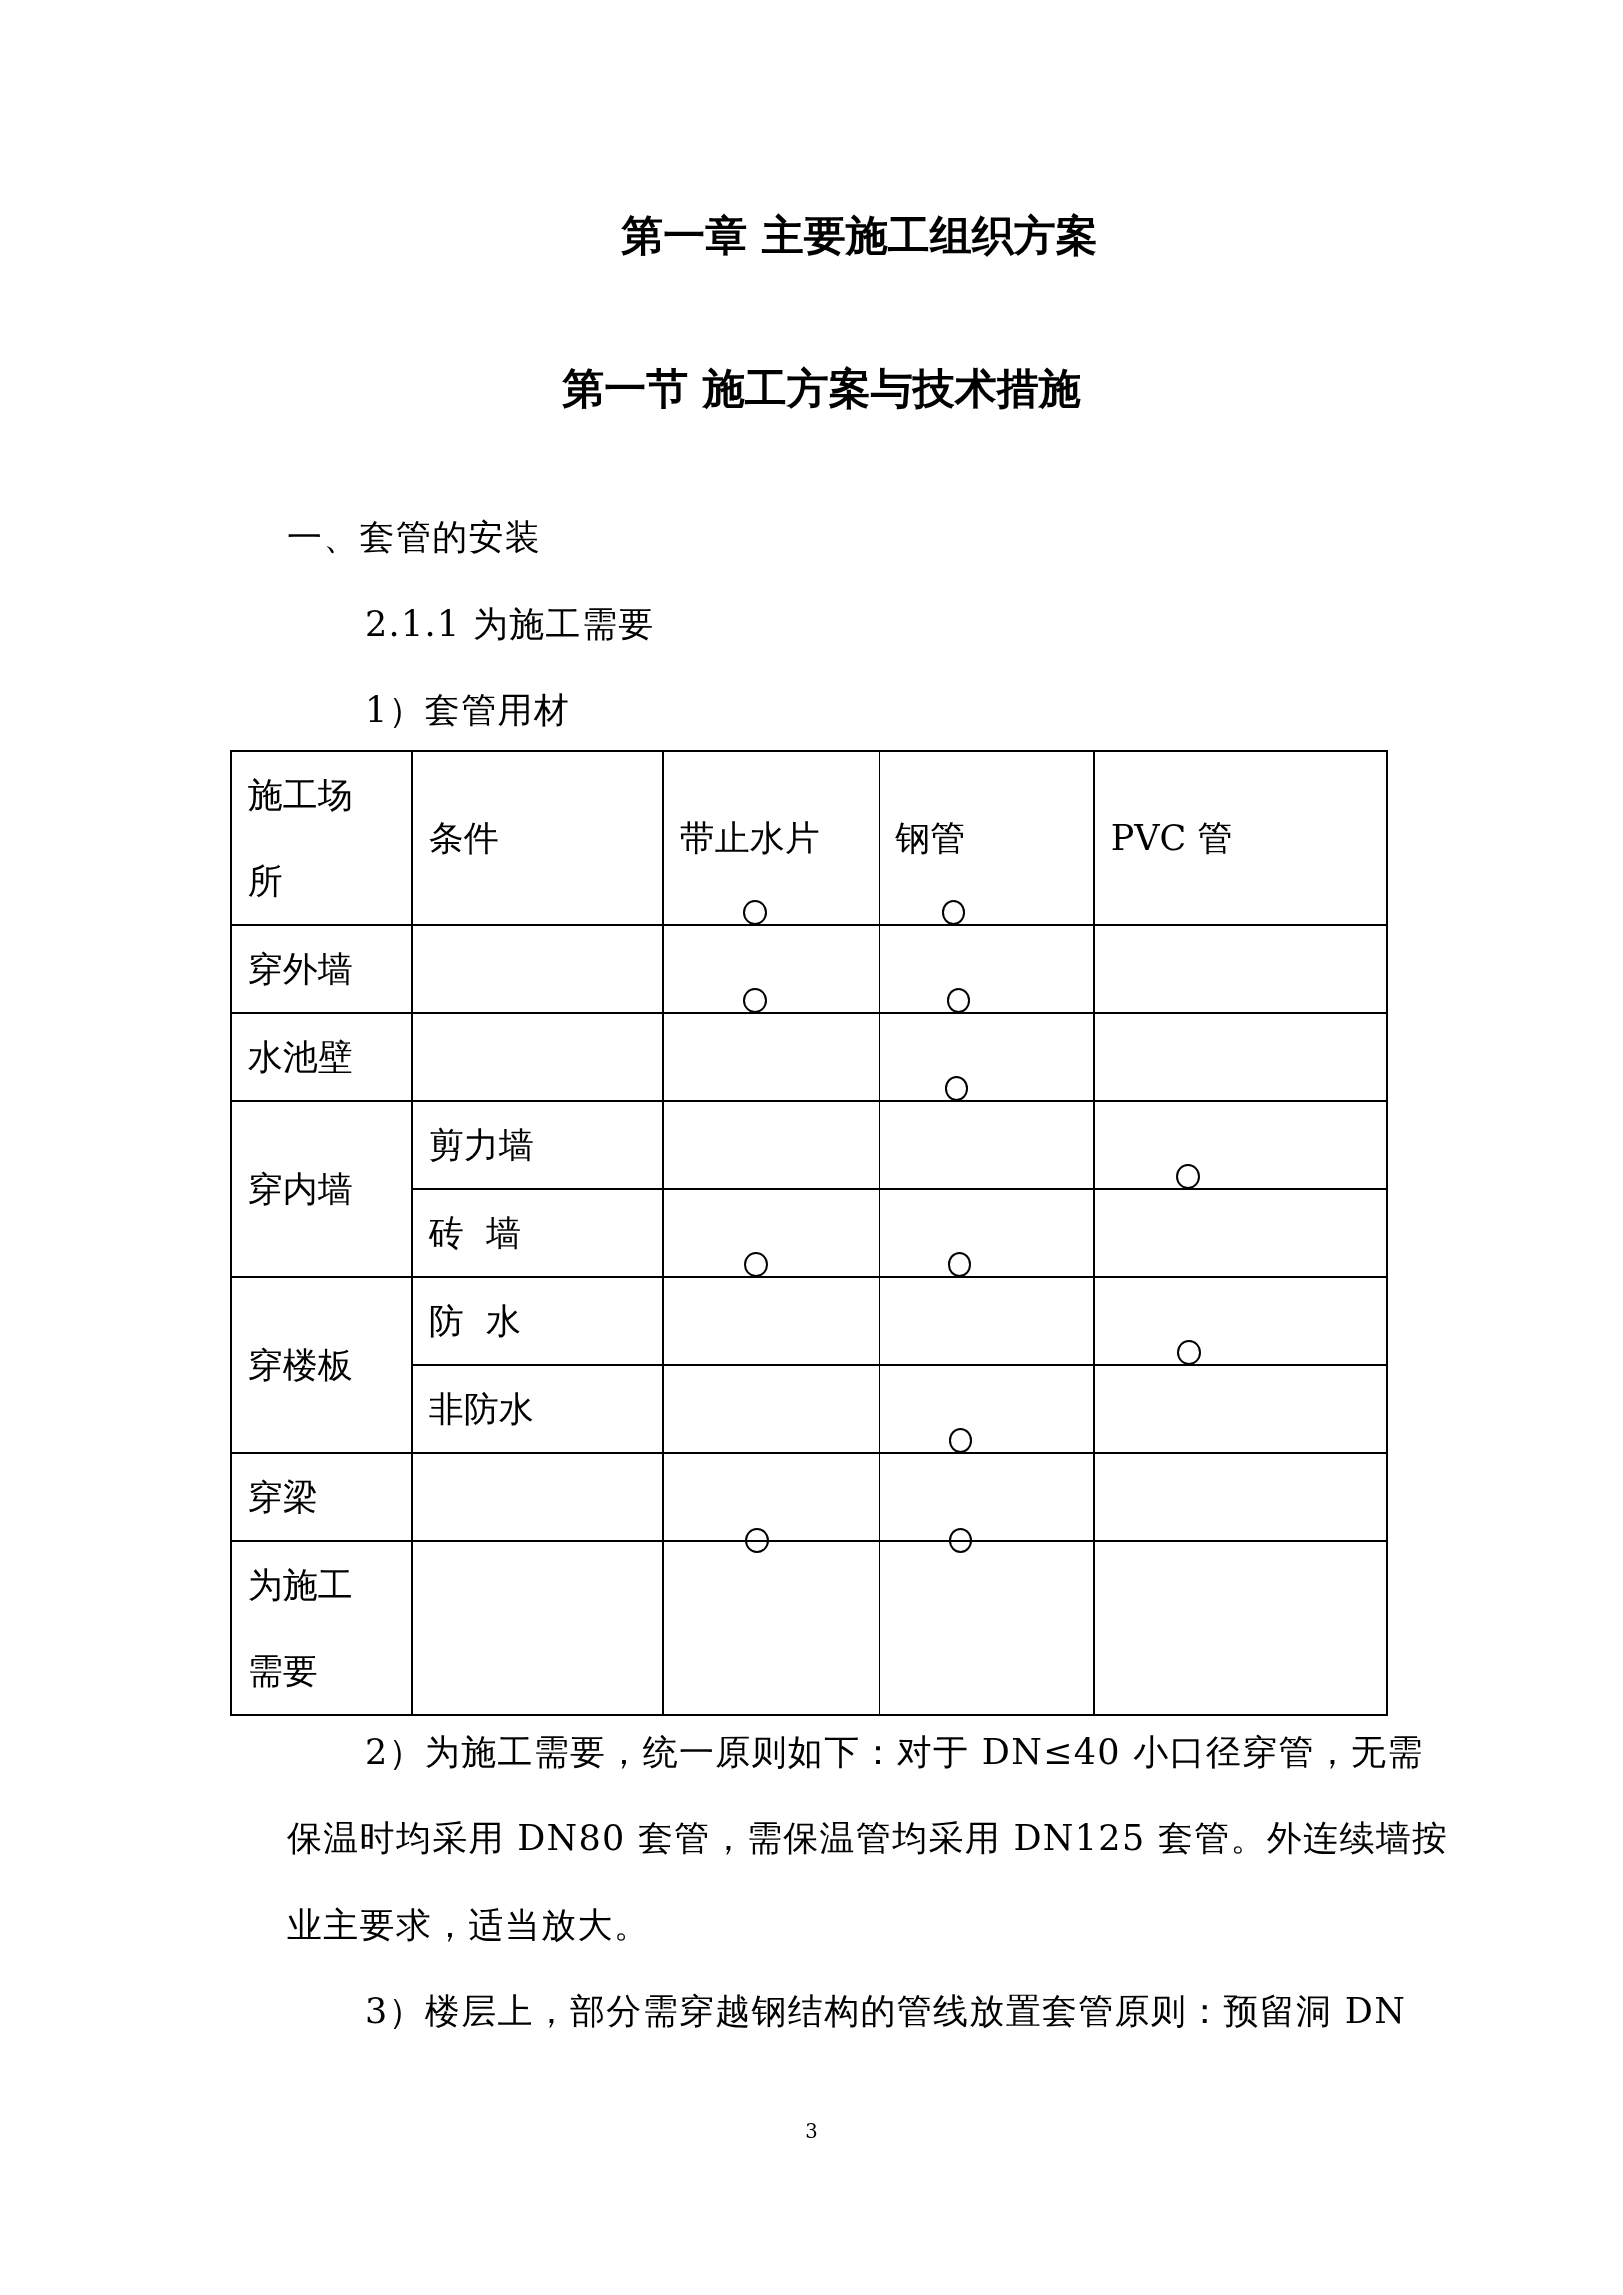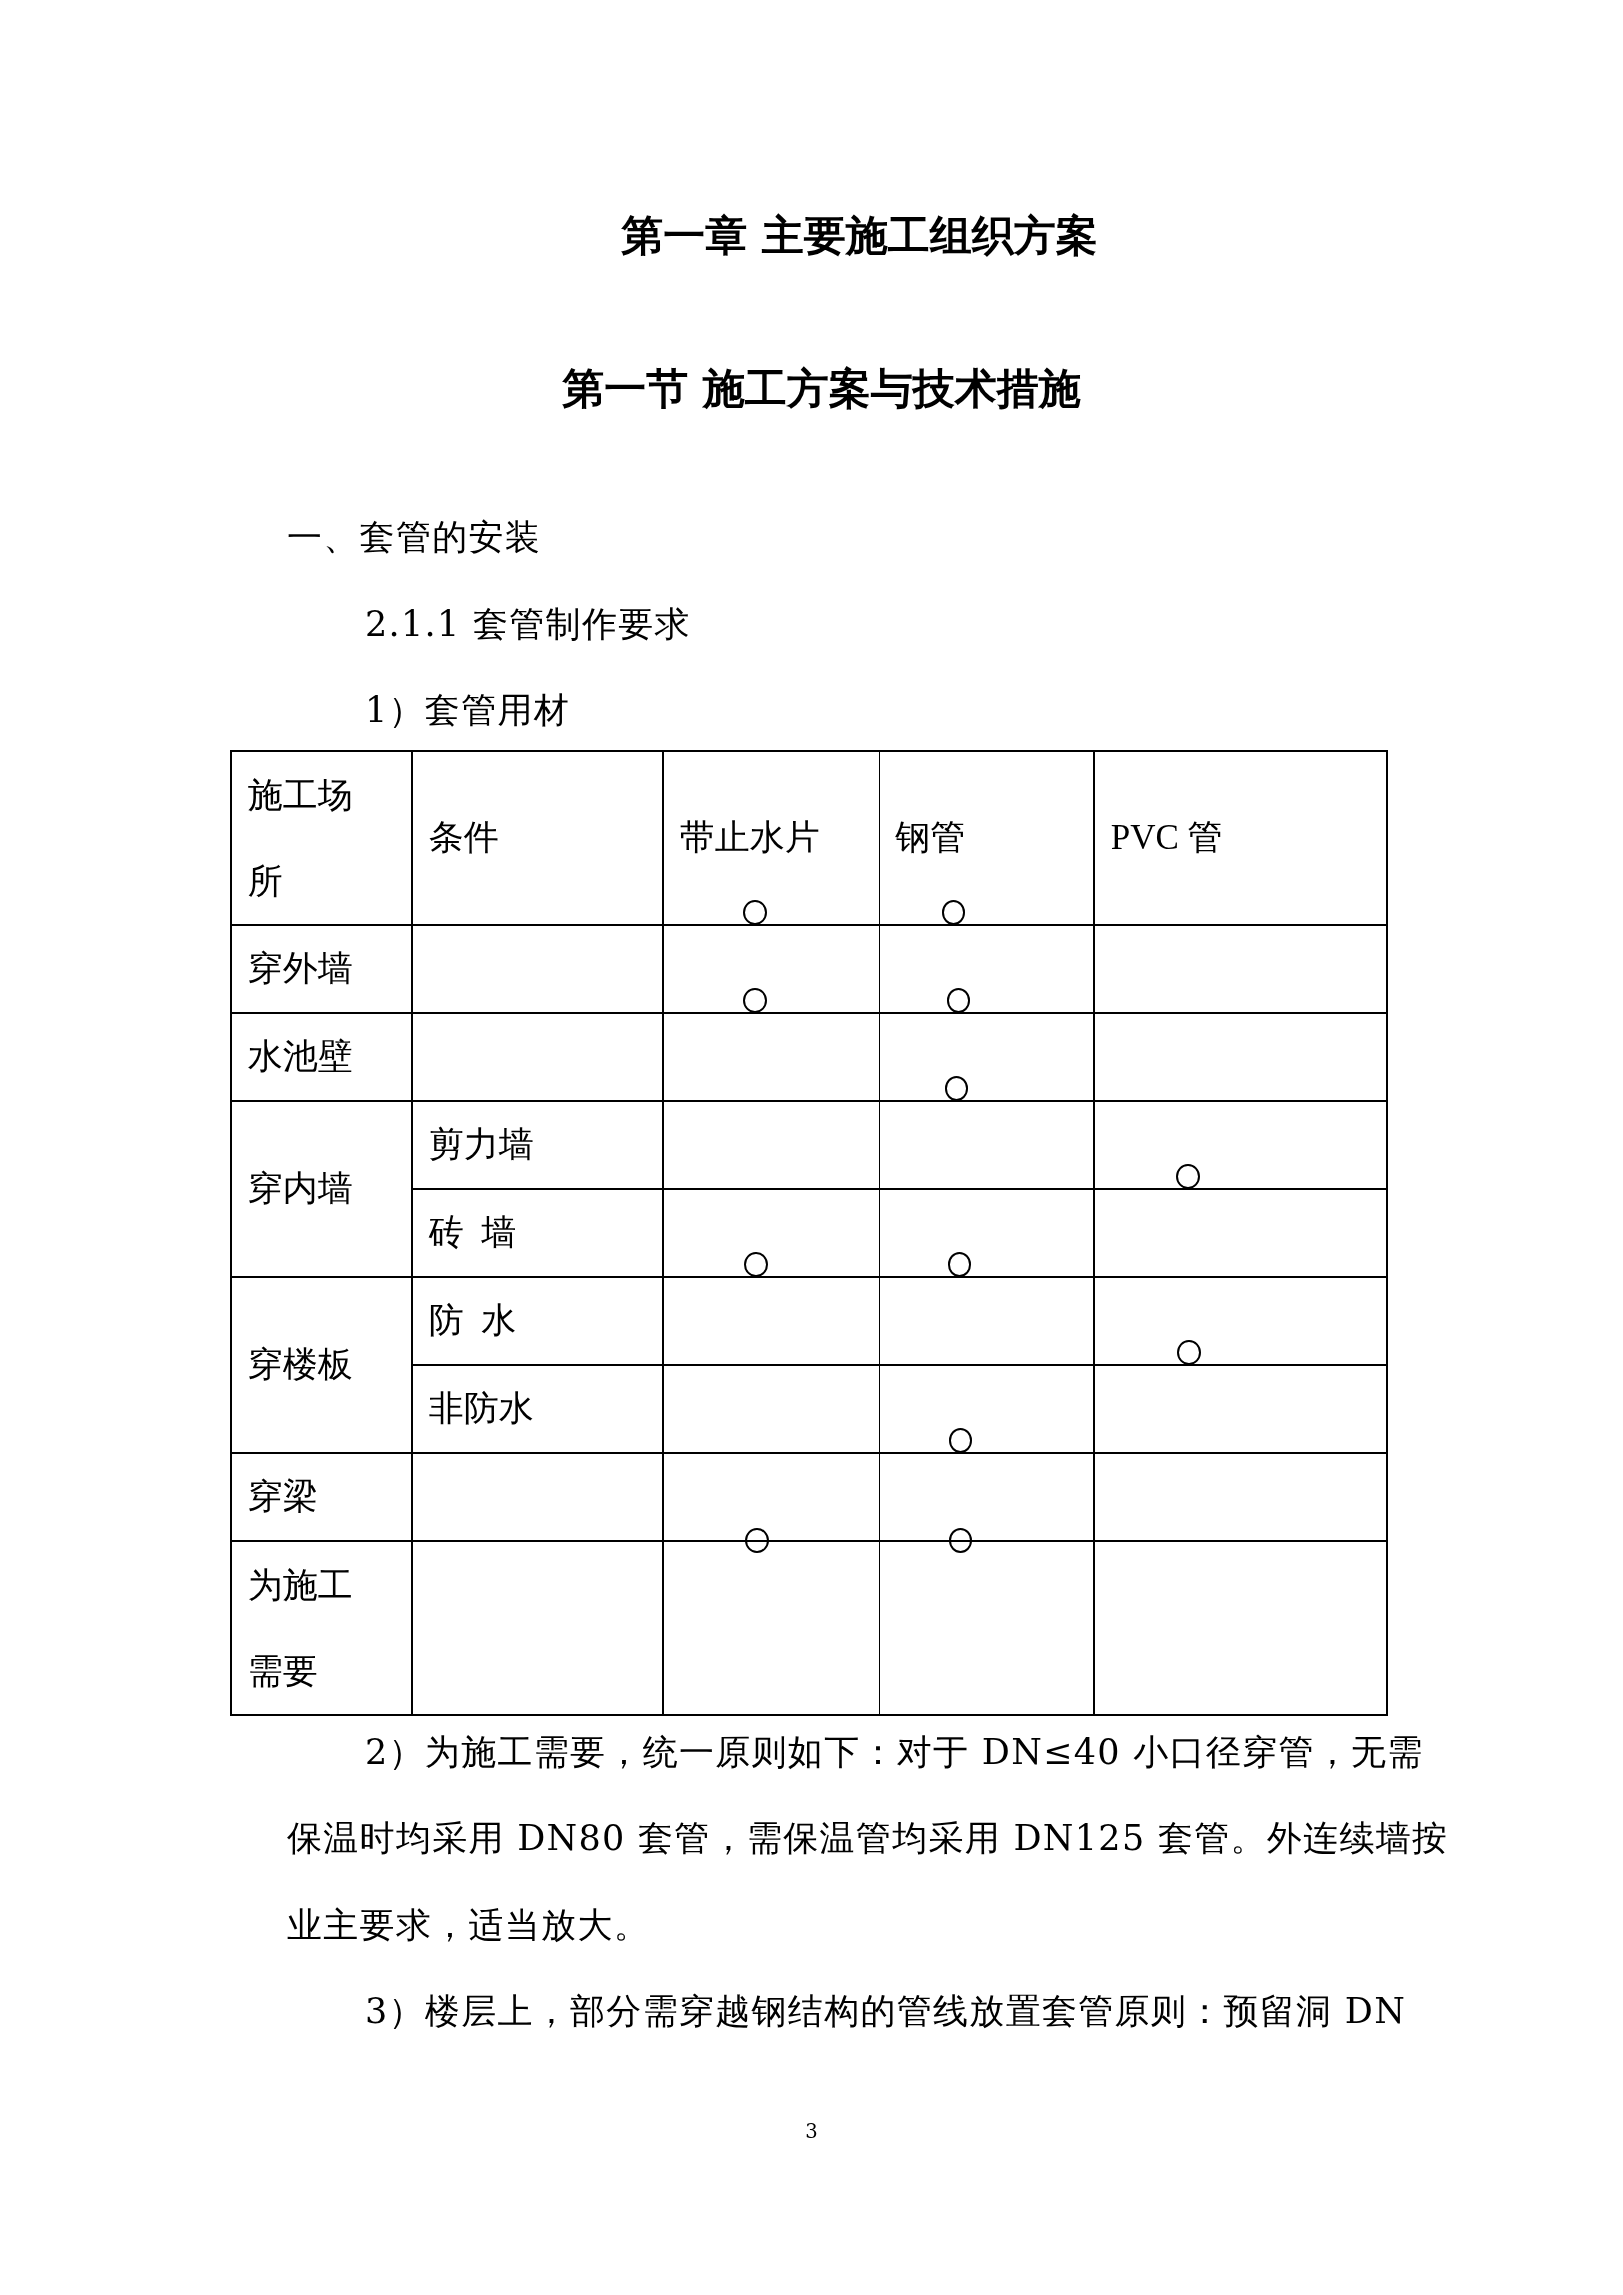--- a/index.html
+++ b/index.html
@@ -7,35 +7,35 @@
          font-family: "DejaVu Serif", "Liberation Serif", serif; color: #000; }
   .abs { position: absolute; white-space: nowrap; }
   .h1 { font-family: "DejaVu Sans", "Liberation Sans", sans-serif; font-weight: bold;
         font-size: 42px; left: 0; width: 1623px; text-align: center; }
   .body-text { font-size: 35px; letter-spacing: 1.3px; margin-left: 44px; }
   table.pipe { position: absolute; left: 230px; top: 750px; border-collapse: collapse;
                font-size: 35px; }
   table.pipe td { border: 2px solid #000; vertical-align: middle; padding: 0 0 0 15.7px;
                   box-sizing: border-box; margin-top: 44px; }
   table.pipe td.thin { border-left-width: 0.7px; border-right-width: 0.7px; }
-  .cell-text { display: inline-block; line-height: 86px; font-family: Liberation Serif, serif; }
+  .cell-text { display: inline-block; line-height: 86px; }
   .wrap { white-space: normal; line-height: 86px; width: 124px; word-break: break-all; }
   .mark { display: block; width: 23.6px; height: 25px; border: 2px solid #000; border-radius: 50%;
           box-sizing: border-box; position: relative; }
   .mark-cell { position: relative; }
   .mark-cell .mark { position: absolute; }
 </style>
 </head>
 <body>
 
 <div class="abs h1" style="top:208px;margin-left:48px;">第一章  主要施工组织方案</div>
 <div class="abs h1" style="top:361px;padding-left:10px;">第一节 施工方案与技术措施</div>
 
 <div class="abs body-text" style="left:243px; top:514px;">一、套管的安装</div>
-<div class="abs body-text" style="left:321px; top:601px;">2.1.1 套管制作要求</div>
+<div class="abs body-text" style="left:321px; top:601px;">2.1.1 为施工需要</div>
 <div class="abs body-text" style="left:321px; top:687px;">1）套管用材</div>
 
 <table class="pipe">
   <colgroup>
     <col style="width:181px">
       <col style="width:251px">
       <col style="width:216px">
       <col style="width:215px">
       <col style="width:293px">
   </colgroup>

